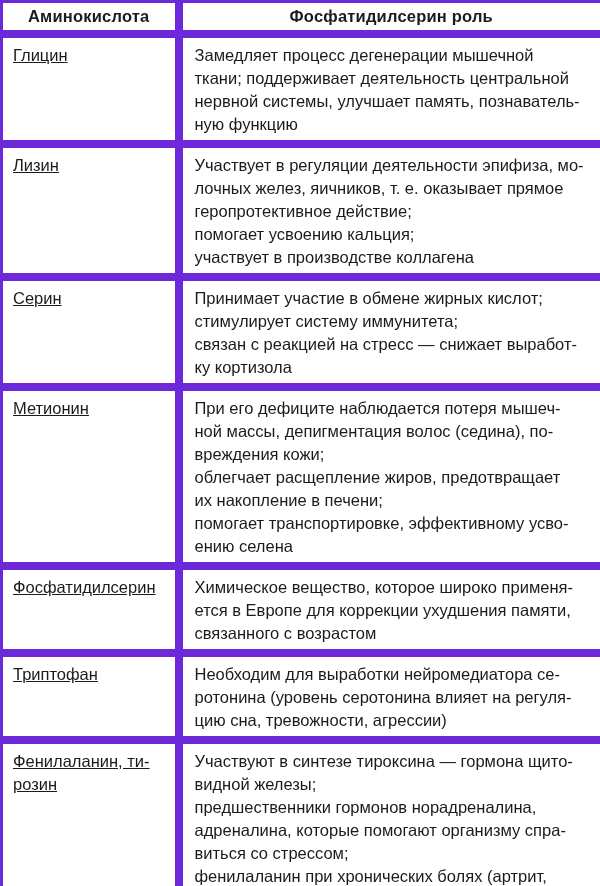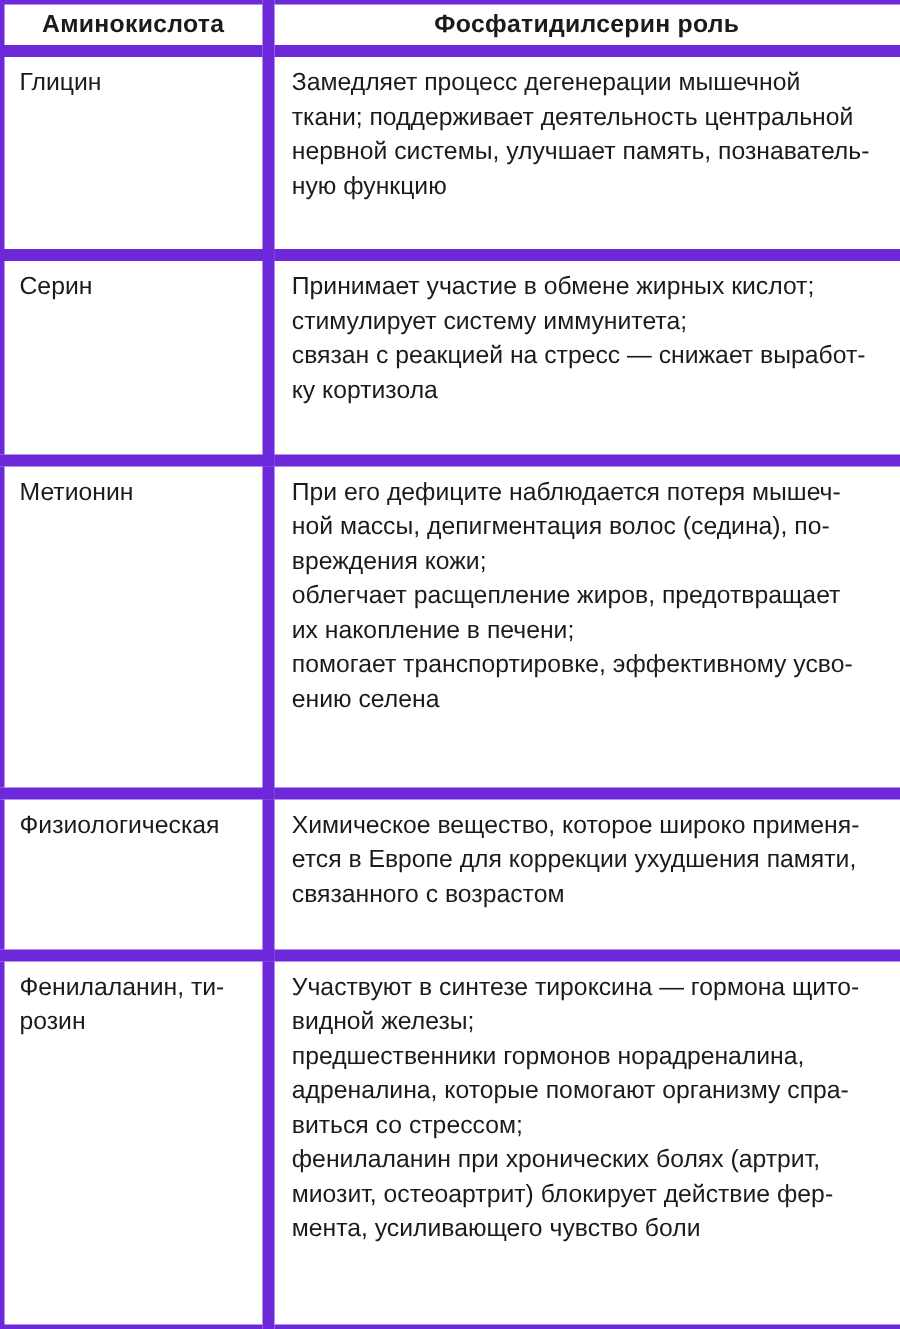--- a/index.html
+++ b/index.html
@@ -50,21 +50,21 @@
   }
   td.body-cell {
     font-size: 16.5px;
     font-weight: 400;
     line-height: 23px;
     vertical-align: top;
     text-align: left;
     padding: 6px 12px 4px 12px;
     white-space: pre-line;
   }
-  td.amino-cell { padding-left: 10px; }
+  td.amino-cell { padding-left: 10px; text-decoration: underline; }
   td.role-cell  { }
 </style>
 </head>
 <body>
 
 <div class="page">
   <table class="amino-table">
     <colgroup>
       <col class="col-amino">
       <col class="col-role">
@@ -75,41 +75,55 @@
         <th class="header-cell">Фосфатидилсерин роль</th>
       </tr>
       <tr>
         <td class="body-cell amino-cell">Глицин</td>
         <td class="body-cell role-cell">Замедляет процесс дегенерации мышечной
 ткани; поддерживает деятельность центральной
 нервной системы, улучшает память, познаватель-
 ную функцию</td>
       </tr>
       <tr>
+        <td class="body-cell amino-cell">Лизин</td>
+        <td class="body-cell role-cell">Участвует в регуляции деятельности эпифиза, мо-
+лочных желез, яичников, т. е. оказывает прямое
+геропротективное действие;
+помогает усвоению кальция;
+участвует в производстве коллагена</td>
+      </tr>
+      <tr>
         <td class="body-cell amino-cell">Серин</td>
         <td class="body-cell role-cell">Принимает участие в обмене жирных кислот;
 стимулирует систему иммунитета;
 связан с реакцией на стресс — снижает выработ-
 ку кортизола</td>
       </tr>
       <tr>
         <td class="body-cell amino-cell">Метионин</td>
         <td class="body-cell role-cell">При его дефиците наблюдается потеря мышеч-
 ной массы, депигментация волос (седина), по-
 вреждения кожи;
 облегчает расщепление жиров, предотвращает
 их накопление в печени;
 помогает транспортировке, эффективному усво-
 ению селена</td>
       </tr>
       <tr>
-        <td class="body-cell amino-cell">Физиологическая</td>
+        <td class="body-cell amino-cell">Фосфатидилсерин</td>
         <td class="body-cell role-cell">Химическое вещество, которое широко применя-
 ется в Европе для коррекции ухудшения памяти,
 связанного с возрастом</td>
+      </tr>
+      <tr>
+        <td class="body-cell amino-cell">Триптофан</td>
+        <td class="body-cell role-cell">Необходим для выработки нейромедиатора се-
+ротонина (уровень серотонина влияет на регуля-
+цию сна, тревожности, агрессии)</td>
       </tr>
       <tr>
         <td class="body-cell amino-cell">Фенилаланин, ти-
 розин</td>
         <td class="body-cell role-cell">Участвуют в синтезе тироксина — гормона щито-
 видной железы;
 предшественники гормонов норадреналина,
 адреналина, которые помогают организму спра-
 виться со стрессом;
 фенилаланин при хронических болях (артрит,

